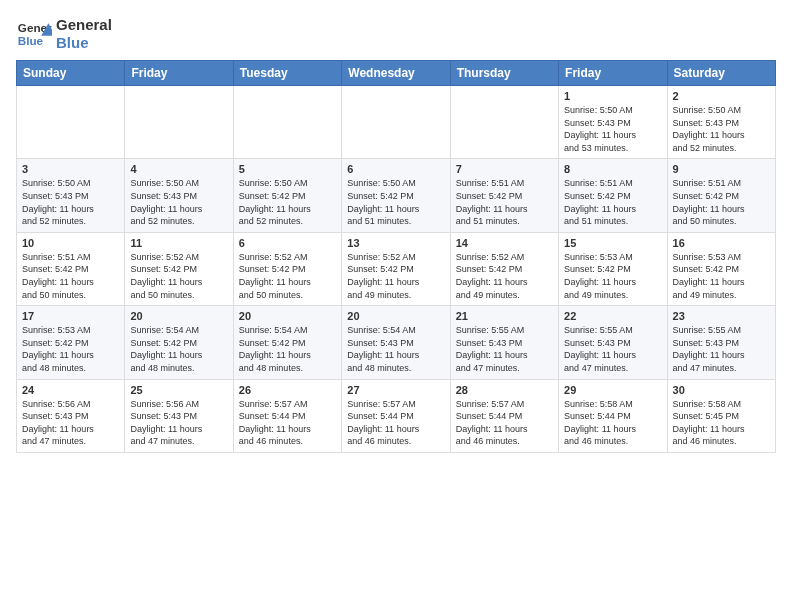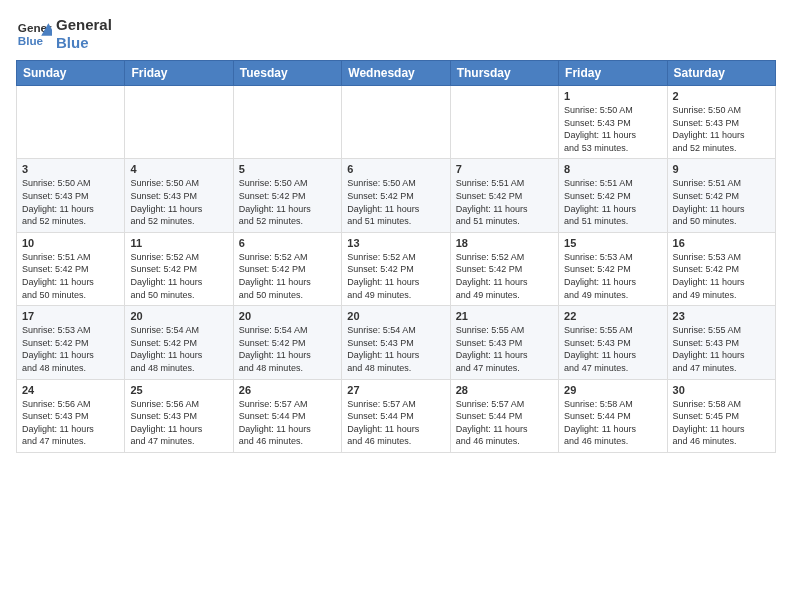--- a/index.html
+++ b/index.html
@@ -210,21 +210,21 @@
 and 50 minutes.</div>
         </td>
         <td>
           <span class="day-number">13</span>
           <div class="day-info" style="white-space: pre-line;">Sunrise: 5:52 AM
 Sunset: 5:42 PM
 Daylight: 11 hours
 and 49 minutes.</div>
         </td>
         <td>
-          <span class="day-number">18</span>
+          <span class="day-number">14</span>
           <div class="day-info" style="white-space: pre-line;">Sunrise: 5:52 AM
 Sunset: 5:42 PM
 Daylight: 11 hours
 and 49 minutes.</div>
         </td>
         <td>
           <span class="day-number">15</span>
           <div class="day-info" style="white-space: pre-line;">Sunrise: 5:53 AM
 Sunset: 5:42 PM
 Daylight: 11 hours

